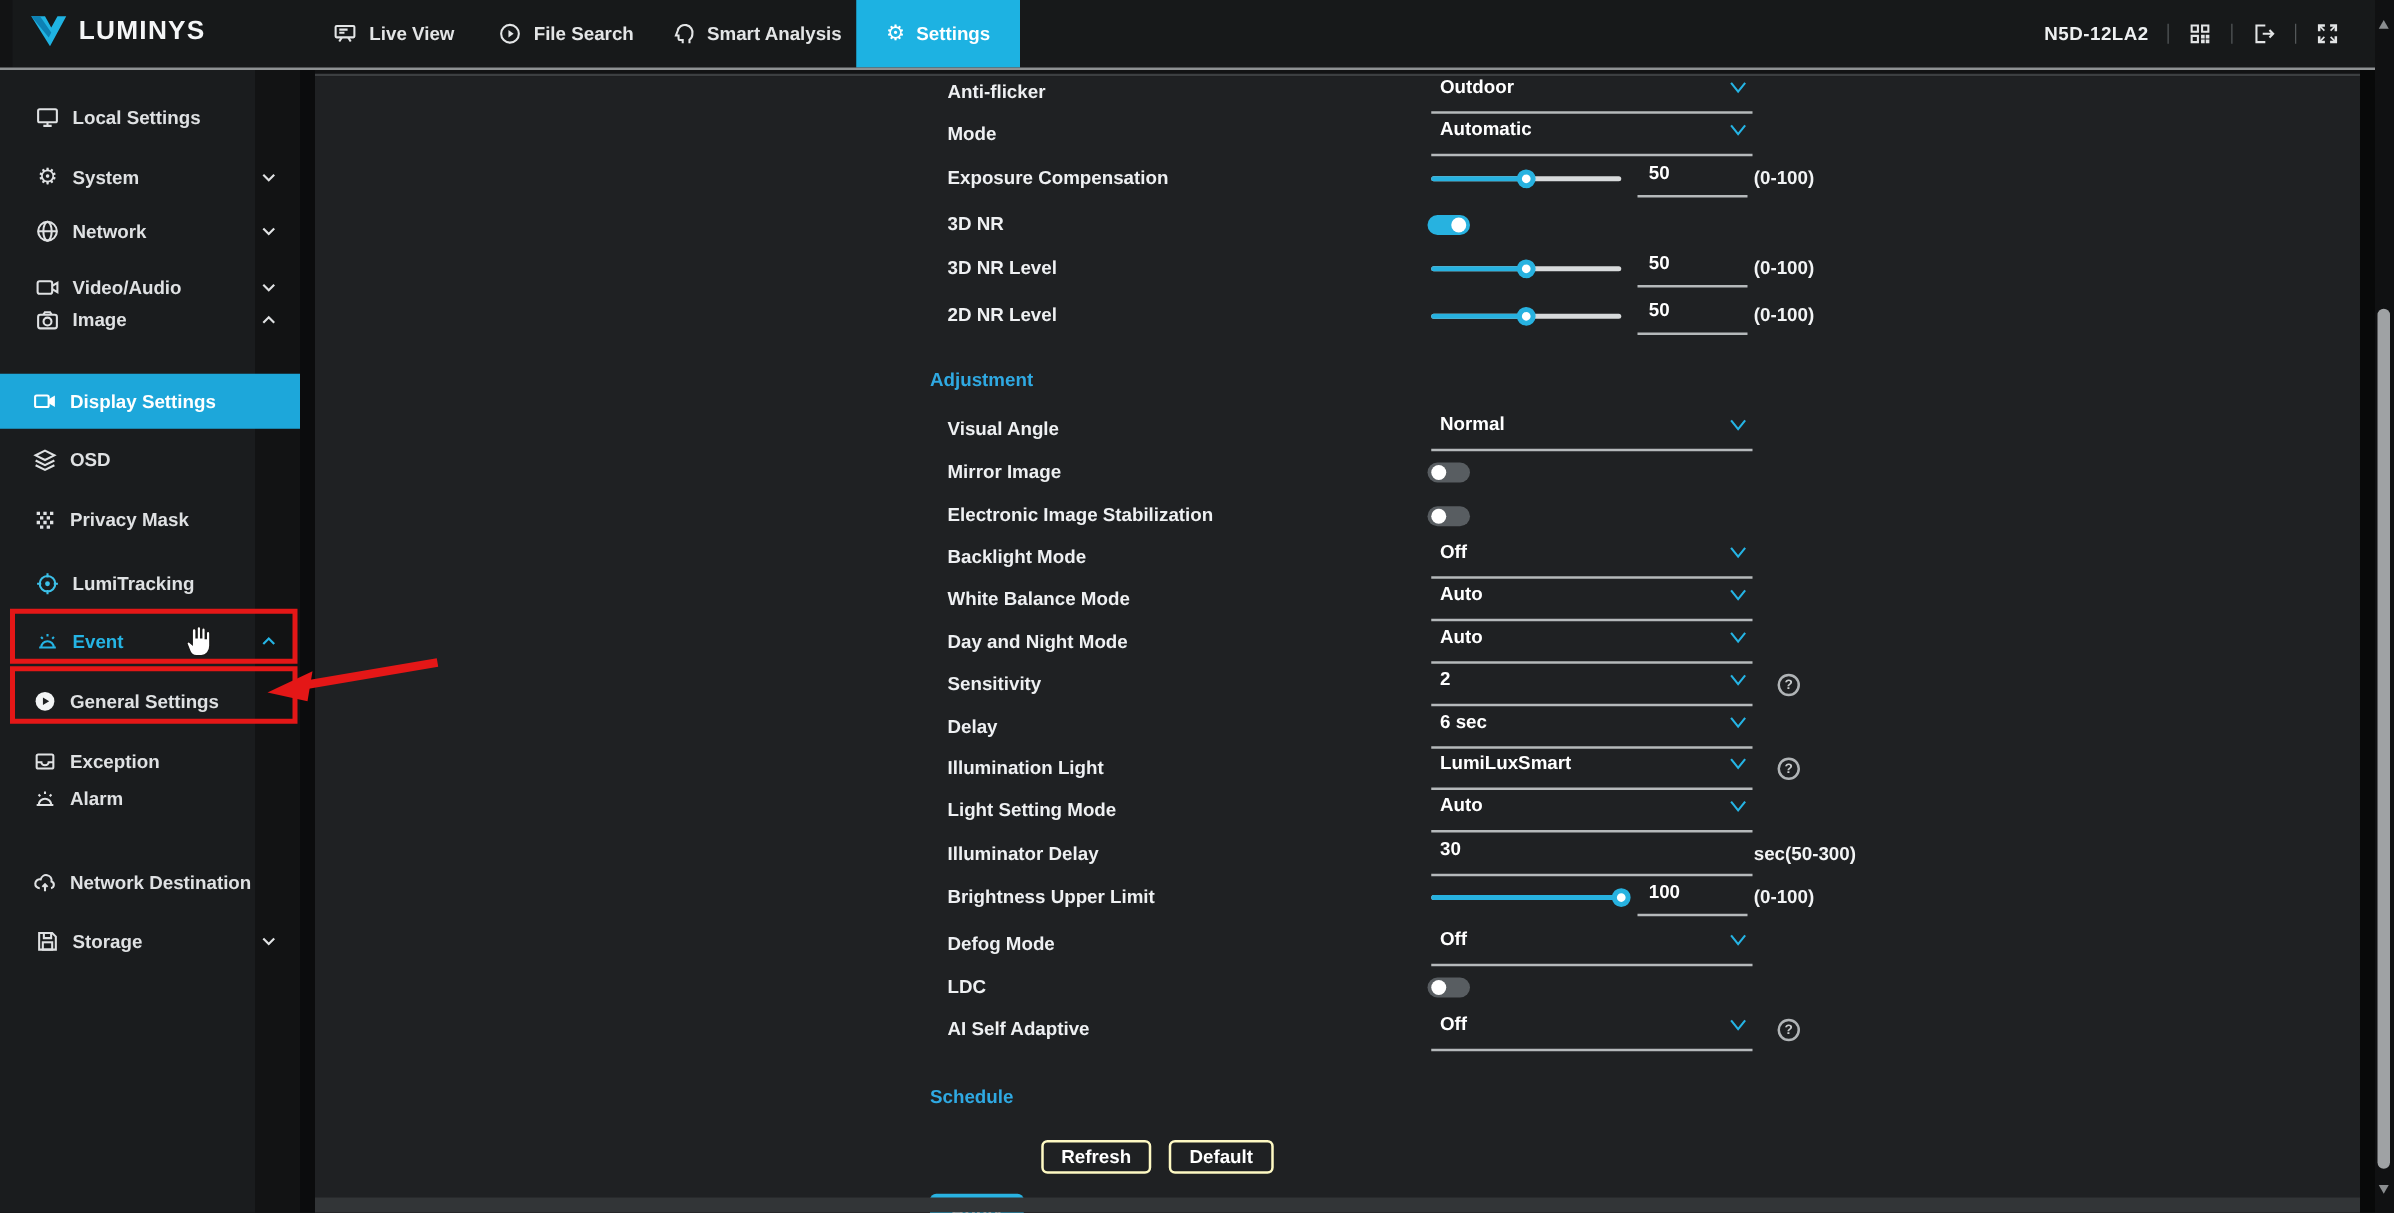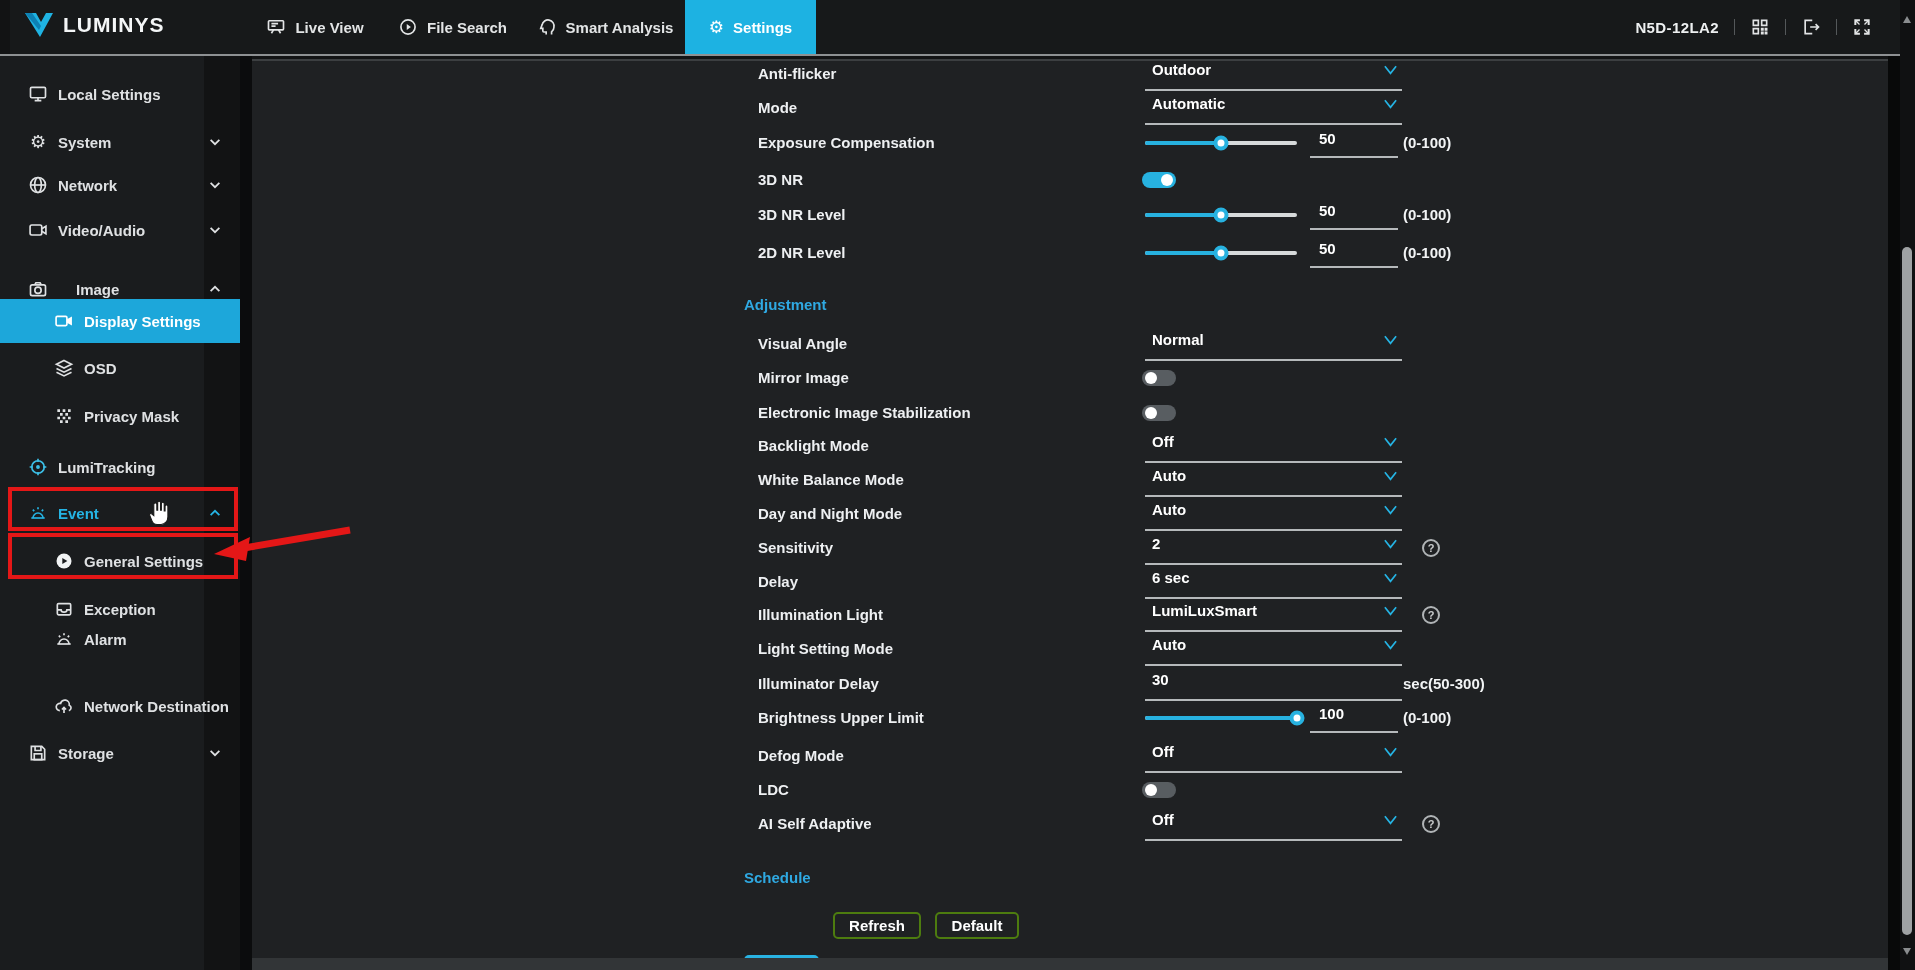--- a/index.html
+++ b/index.html
@@ -28,21 +28,21 @@
   #content-topline { position:absolute; top:59px; left:252px; right:27px; height:2px; background:#3c3f41; }
   #right-gap { position:absolute; top:56px; right:15px; width:12px; bottom:0; background:#080909; }
   #bottom-strip { position:absolute; left:252px; right:27px; bottom:0; height:12px; background:#323537; }
 
   
   .side-item { position:absolute; left:0; width:240px; height:44px; display:flex; align-items:center;
     color:#dfe1e3; font-size:15px; font-weight:600; cursor:pointer; }
   .side-item .sicon { width:20px; height:20px; margin-right:10px; flex:none; }
   .side-item .sicon svg { width:100%; height:100%; }
   .side-item.lvl-top { padding-left:28px; }
-  .side-item.lvl-sub { padding-left:54px;align-items:center; }
+  .side-item.lvl-sub { padding-left:26px;align-items:center; }
   .side-item[data-state="active"] { background:#1da7da; color:#fff; }
   .side-item[data-state="selected"] { color:#25b4e4; }
   .side-label { white-space:nowrap; }
   .side-chev { position:absolute; right:18px; top:50%; transform:translateY(-50%); width:14px; height:14px; display:none; }
   .side-chev[data-chev] { display:block; }
   .side-chev svg { width:14px; height:14px; }
   .side-chev[data-chev="up"] svg { transform:rotate(180deg); }
   .c-cyan { color:#3cc0e8; }
   .uicon { font-family:"DejaVu Sans",sans-serif; font-style:normal; }
 
@@ -78,21 +78,21 @@
   .toggle .knob { position:absolute; top:2px; left:3px; width:12px; height:12px; border-radius:50%; background:#fff; }
   .toggle[data-state="on"] { background:#27b2e0; }
   .toggle[data-state="on"] .knob { left:auto; right:3px; }
   .help { position:absolute; left:1170px; top:3px; width:18px; height:18px; border:2px solid #b0b4b6;
     border-radius:50%; cursor:pointer; }
   .help::after { content:"?"; position:absolute; inset:0; display:flex; align-items:center;
     justify-content:center; font-size:11px; font-weight:700; color:#c9cccd; }
   .btn { position:absolute; height:27px; border-radius:5px; display:flex; align-items:center;
     justify-content:center; font-size:15px; font-weight:600; color:#fff; cursor:pointer; }
   .btn-primary { background:#29b3e2; border:none;margin-top:43px; }
-  .btn-ghost { background:transparent; border:2px solid #4d7c0f; }
+  .btn-ghost { background:transparent; border:2px solid #fef9c3; }
 
   
   #scrollbar { position:absolute; right:0; top:0; width:15px; height:970px; background:#101112; }
   #scroll-thumb { position:absolute; left:2px; width:10px; top:247px; height:688px;
     background:#9fa2a4; border-radius:5px; cursor:pointer; }
   .scroll-arrow { position:absolute; left:3px; width:0; height:0; cursor:pointer; }
   #scroll-up { top:16px; border-left:4.5px solid transparent; border-right:4.5px solid transparent;
     border-bottom:7px solid #8a8d8f; }
   #scroll-down { top:948px; border-left:4.5px solid transparent; border-right:4.5px solid transparent;
     border-top:7px solid #8a8d8f; }
@@ -217,21 +217,21 @@
       </svg>
     </span>
     <span class="side-label">Video/Audio</span>
     <span class="side-chev" data-chev="down">
       <svg viewBox="0 0 16 16" fill="none" stroke="currentColor" stroke-width="2">
           <polyline points="3,5.5 8,10.5 13,5.5"></polyline>
         </svg>
     </span>
   </div>
 
-  <div class="side-item lvl-top" style="top:211px;gap:18px;" data-state="normal">
+  <div class="side-item lvl-top" style="top:178px;" data-state="normal">
     <span class="sicon">
       <svg viewBox="0 0 24 24" fill="none" stroke="currentColor" stroke-width="2">
         <rect x="3" y="7" width="18" height="13" rx="2"></rect>
           <circle cx="12" cy="13.5" r="3.8"></circle>
           <path d="M8 7l1.5-2.5h5L16 7"></path>
       </svg>
     </span>
     <span class="side-label">Image</span>
     <span class="side-chev" data-chev="up">
       <svg viewBox="0 0 16 16" fill="none" stroke="currentColor" stroke-width="2">

